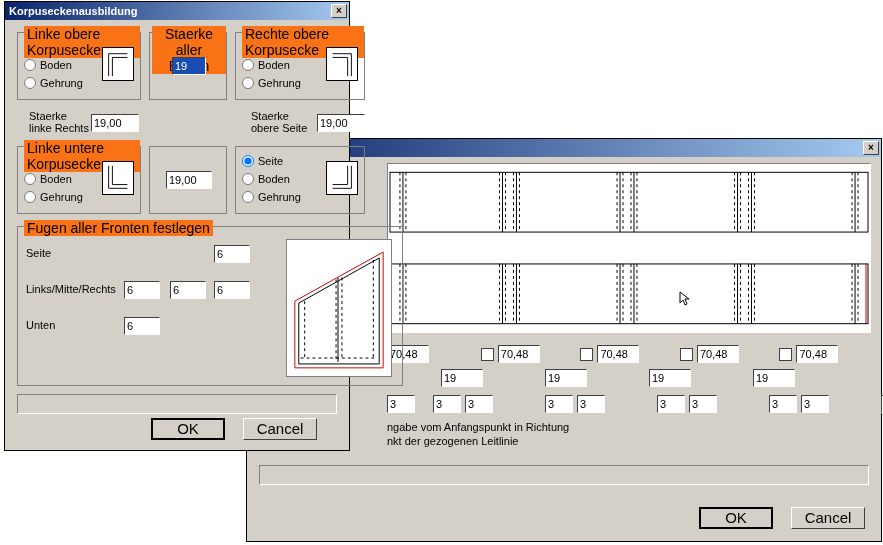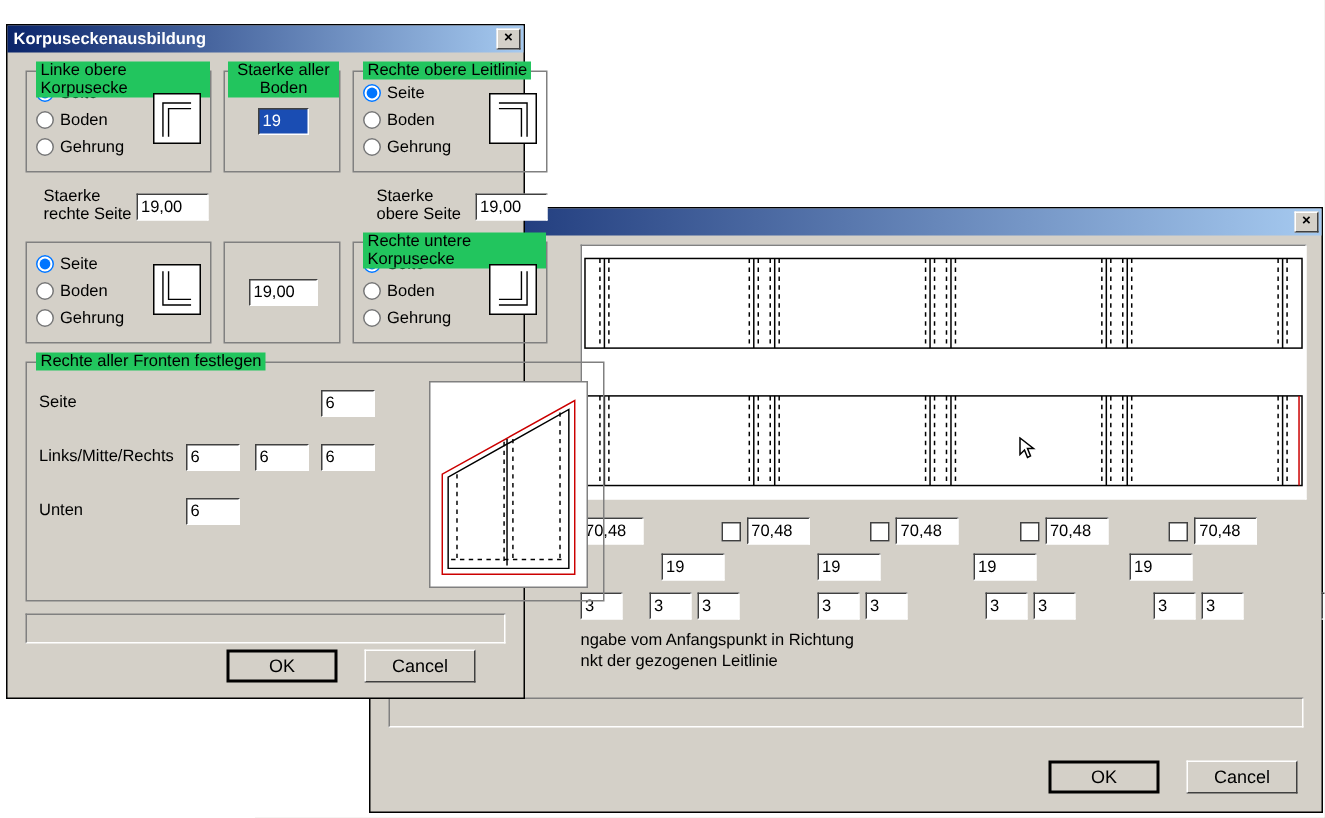--- a/index.html
+++ b/index.html
@@ -42,23 +42,23 @@
     font-weight: bold;
   }
   .groupbox {
     position: absolute;
     border: 1px solid #808080;
     border-radius: 0;
   }
   .groupbox > .legend {
     position: absolute;
     top: -7px; left: 6px;
-    background: #22c55e;
+    background: #f97316;
     padding: 0 3px;
-    font-size: 11px;
+    font-size: 14px;
   }
   .radio-row {
     display: flex; align-items: center;
     height: 16px;
     margin: 2px 0 2px 6px;
     font-size: 11px;
   }
   .radio-row input { margin: 0 4px 0 0; width:12px; height:12px; }
   .input-small {
     width: 48px; height: 18px;
@@ -67,21 +67,21 @@
     background: #fff;
     font-size: 11px;
     padding: 0 2px;
   }
   .input-tiny { width: 28px; }
   .btn {
     width: 74px; height: 22px;
     background: #d4d0c8;
     border: 1px solid #fff;
     border-right-color: #404040; border-bottom-color: #404040;
-    font-size: 12px;
+    font-size: 15px;
     text-align: center;
     line-height: 20px;
     display: inline-block;
   }
   .btn.default { border: 2px solid #000; line-height:18px; }
   .thumb {
     position: absolute;
     background: #fff;
     border: 1px solid #000;
     width: 32px; height: 34px;
@@ -239,21 +239,21 @@
   <div class="label" style="left:140px; top:296px;">nkt der gezogenen Leitlinie</div>
 
   <div class="sunken" style="position:absolute; left:12px; top:326px; right:12px; height:20px;"></div>
 
   <div style="position:absolute; right:16px; bottom:12px; display:flex; gap:18px;">
     <span class="btn default">OK</span>
     <span class="btn">Cancel</span>
   </div>
 </div>
 
-<div class="window" style="left:4px; top:16px; width:346px; height:450px;">
+<div class="window" style="left:4px; top:1px; width:346px; height:450px;">
   <div class="titlebar">
     <span class="title-text">Korpuseckenausbildung</span>
     <span class="close">×</span>
   </div>
 
   <div class="groupbox" style="left:12px; top:30px; width:124px; height:68px;">
     <span class="legend">Linke obere Korpusecke</span>
     <div style="margin-top:6px;">
       <label class="radio-row">
           <input type="radio" checked="" style="">
@@ -277,21 +277,21 @@
         </svg>
     </div>
   </div>
 
   <div class="groupbox" style="left:144px; top:30px; width:78px; height:68px;">
     <span class="legend" style="text-align:center; left:2px; width:74px;">Staerke aller Boden</span>
     <input type="text" class="input-small" style="position: absolute; left: 22px; top: 24px; width: 34px; background: rgb(26, 77, 179); color: rgb(255, 255, 255);" value="19">
   </div>
 
   <div class="groupbox" style="left:230px; top:30px; width:130px; height:68px;">
-    <span class="legend">Rechte obere Leitlinie</span>
+    <span class="legend">Rechte obere Korpusecke</span>
     <div style="margin-top:6px;">
       <label class="radio-row">
           <input type="radio" checked="" style="">
           <span>Seite</span>
         </label>
       <label class="radio-row">
           <input type="radio" style="">
           <span>Boden</span>
         </label>
       <label class="radio-row">
@@ -303,28 +303,29 @@
       <svg class="svg-fill" viewBox="0 0 32 34">
           <g stroke="#000" fill="none">
             <path d="M6 6 H26 V30"></path>
             <path d="M6 10 H22 V30"></path>
           </g>
         </svg>
     </div>
   </div>
 
   <div class="label" style="left:24px; top:108px;">Staerke</div>
-  <div class="label" style="left:24px; top:120px;">rechte Seite</div>
+  <div class="label" style="left:24px; top:120px;">linke Rechts</div>
   <input type="text" class="input-small" style="position: absolute; left: 86px; top: 112px;" value="19,00">
 
   <div class="label" style="left:246px; top:108px;">Staerke</div>
   <div class="label" style="left:246px; top:120px;">obere Seite</div>
   <input type="text" class="input-small" style="position: absolute; left: 312px; top: 112px;" value="19,00">
 
   <div class="groupbox" style="left:12px; top:144px; width:124px; height:68px;">
+    <span class="legend">Linke untere Korpusecke</span>
     <div style="margin-top:6px;">
       <label class="radio-row">
           <input type="radio" checked="" style="">
           <span>Seite</span>
         </label>
       <label class="radio-row">
           <input type="radio" style="">
           <span>Boden</span>
         </label>
       <label class="radio-row">
@@ -340,21 +341,20 @@
           </g>
         </svg>
     </div>
   </div>
 
   <div class="groupbox" style="left:144px; top:144px; width:78px; height:68px;">
     <input type="text" class="input-small" style="position: absolute; left: 16px; top: 24px; width: 46px;" value="19,00">
   </div>
 
   <div class="groupbox" style="left:230px; top:144px; width:130px; height:68px;">
-    <span class="legend">Rechte untere Korpusecke</span>
     <div style="margin-top:6px;">
       <label class="radio-row">
           <input type="radio" checked="" style="">
           <span>Seite</span>
         </label>
       <label class="radio-row">
           <input type="radio" style="">
           <span>Boden</span>
         </label>
       <label class="radio-row">
@@ -366,21 +366,21 @@
       <svg class="svg-fill" viewBox="0 0 32 34">
           <g stroke="#000" fill="none">
             <path d="M6 28 H26 V4"></path>
             <path d="M6 24 H22 V4"></path>
           </g>
         </svg>
     </div>
   </div>
 
   <div class="groupbox" style="left:12px; top:224px; width:386px; height:160px;">
-    <span class="legend">Rechte aller Fronten festlegen</span>
+    <span class="legend">Fugen aller Fronten festlegen</span>
 
     <div class="label" style="left:8px; top:20px;">Seite</div>
     <input type="text" class="input-small input-tiny" style="position: absolute; left: 196px; top: 18px; width: 36px;" value="6">
 
     <div class="label" style="left:8px; top:56px;">Links/Mitte/Rechts</div>
     <input type="text" class="input-small input-tiny" style="position: absolute; left: 106px; top: 54px; width: 36px;" value="6">
     <input type="text" class="input-small input-tiny" style="position: absolute; left: 152px; top: 54px; width: 36px;" value="6">
     <input type="text" class="input-small input-tiny" style="position: absolute; left: 196px; top: 54px; width: 36px;" value="6">
 
     <div class="label" style="left:8px; top:92px;">Unten</div>

